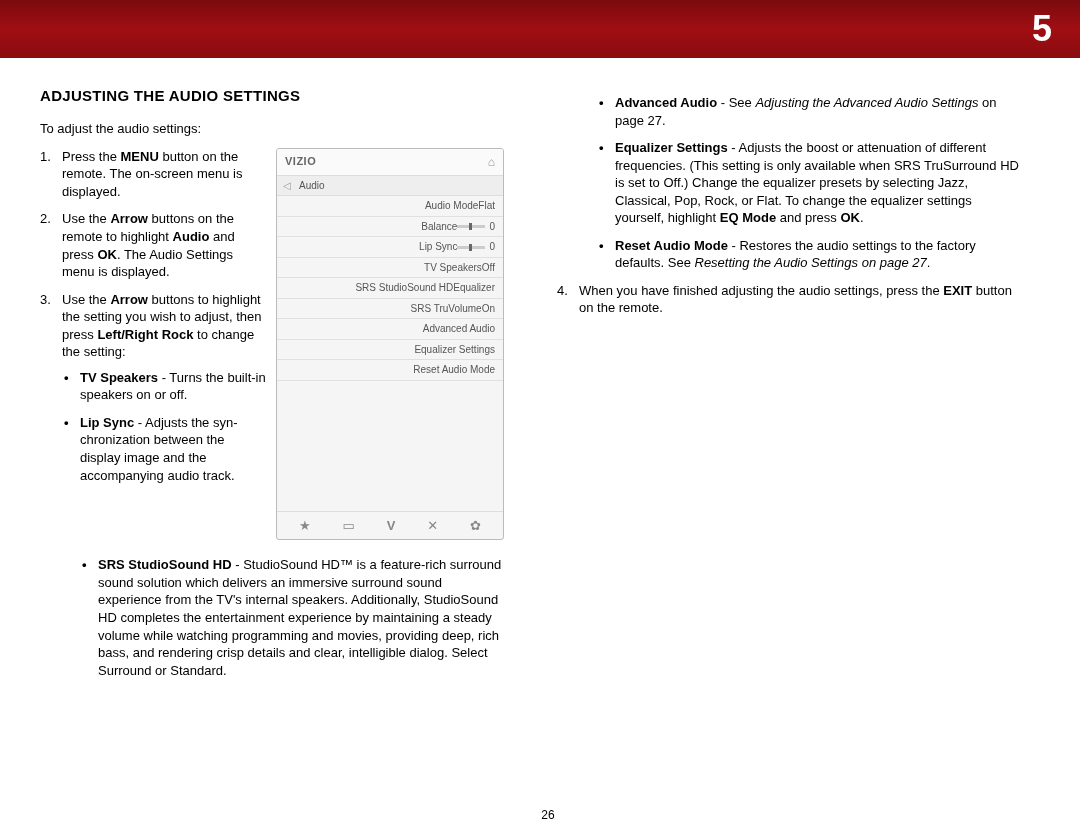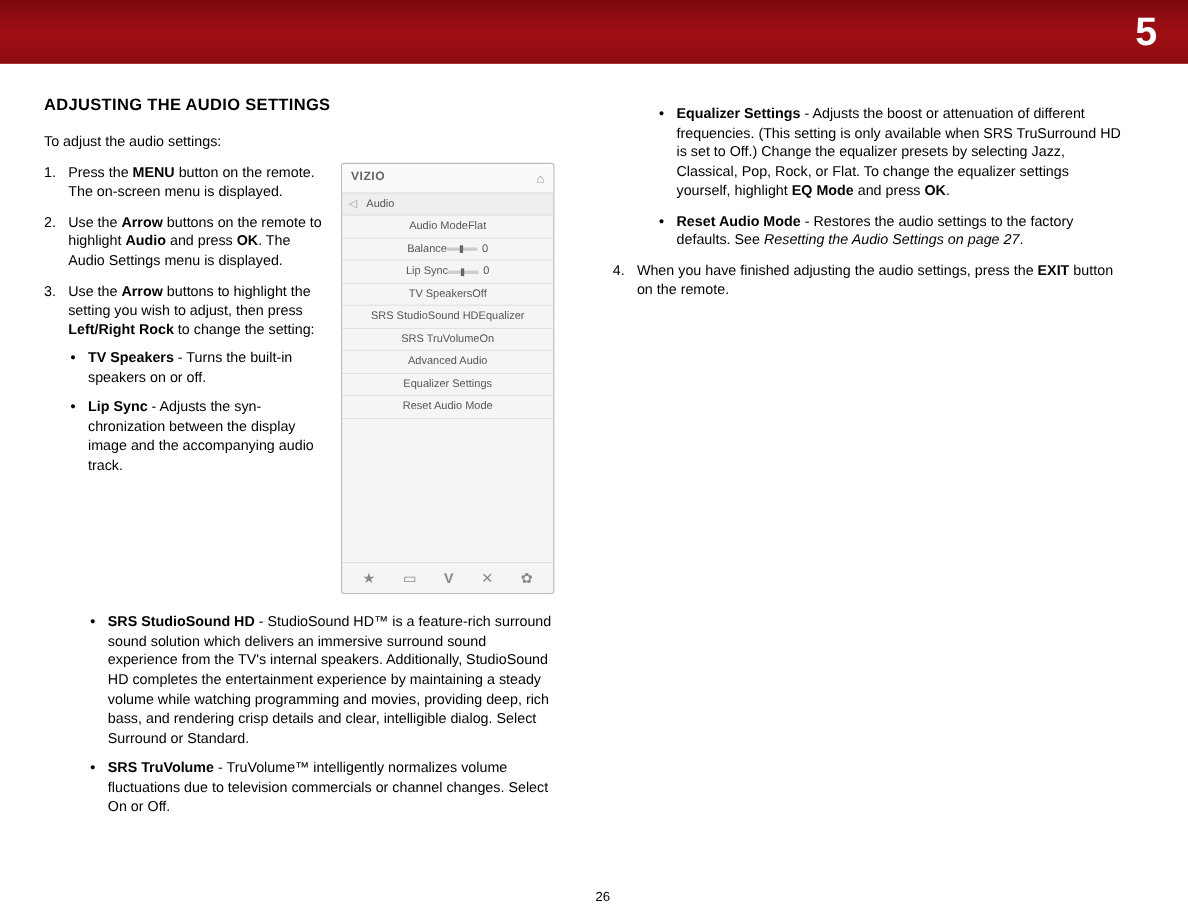--- a/index.html
+++ b/index.html
@@ -65,21 +65,21 @@
     content: "•";
     position: absolute;
     left: 2px;
     top: 0;
     font-weight: bold;
   }
   .b { font-weight: bold; }
   .i { font-style: italic; }
   .figure-wrap {
     float: right;
-    width: 194px;
+    width: 228px;
     margin: 0 0 8px 10px;
   }
   .menu-fig {
     border: 1px solid #bbb;
     background: #f5f5f5;
     font-size: 10px;
     color: #555;
     border-radius: 3px;
     overflow: hidden;
   }
@@ -106,21 +106,21 @@
     border-bottom: 1px solid #ddd;
     background: #eee;
   }
   .back-arrow {
     width: 16px;
     color: #999;
   }
   .menu-rows { }
   .menu-row {
     display: flex;
-    justify-content: center;
+    justify-content: flex-end;
     align-items: center;
     padding: 3px 8px;
     border-bottom: 1px solid #e0e0e0;
     min-height: 20px;
   }
   .slider {
     display: flex;
     align-items: center;
     gap: 4px;
   }
@@ -249,26 +249,26 @@
         <span>Use the </span><span class="b">Arrow</span><span> buttons to highlight the setting you wish to adjust, then press </span><span class="b">Left/Right Rock</span><span> to change the setting:</span>
         <ul class="bullets">
           <li><span class="b">TV Speakers</span><span> - Turns the built-in speakers on or off.</span></li>
           <li><span class="b">Lip Sync</span><span> - Adjusts the syn­chronization between the display image and the accompanying audio track.</span></li>
         </ul>
       </li>
     </ol>
     <div class="clear"></div>
     <ul class="bullets" style="padding-left:40px;">
       <li><span class="b">SRS StudioSound HD</span><span> - StudioSound HD™ is a feature-rich surround sound solution which delivers an immersive surround sound experience from the TV's internal speakers. Additionally, StudioSound HD completes the entertainment experience by maintaining a steady volume while watching programming and movies, providing deep, rich bass, and rendering crisp details and clear, intelligible dialog. Select Surround or Standard.</span></li>
-      <li><span class="b">SRS TruVolume</span><span> - TruVolume™ intelligently normalizes volume fluctuations due to television commercials or channel changes. Select On or Off.</span></li>
     </ul>
   </div>
 
   <div class="col">
     <ul class="bullets" style="padding-left:40px;">
+      <li><span class="b">Advanced Audio</span><span> - See </span><span class="i">Adjusting the Advanced Audio Settings</span><span> on page 27.</span></li>
       <li><span class="b">Equalizer Settings</span><span> - Adjusts the boost or attenuation of different frequencies. (This setting is only available when SRS TruSurround HD is set to Off.) Change the equalizer presets by selecting Jazz, Classical, Pop, Rock, or Flat. To change the equalizer settings yourself, highlight </span><span class="b">EQ Mode</span><span> and press </span><span class="b">OK</span><span>.</span></li>
       <li><span class="b">Reset Audio Mode</span><span> - Restores the audio settings to the factory defaults. See </span><span class="i">Resetting the Audio Settings on page 27</span><span>.</span></li>
     </ul>
     <ol class="steps" start="4" style="counter-reset: step 3; margin-top:6px;">
       <li>
         <span>When you have finished adjusting the audio settings, press the </span><span class="b">EXIT</span><span> button on the remote.</span>
       </li>
     </ol>
   </div>
 </div>

